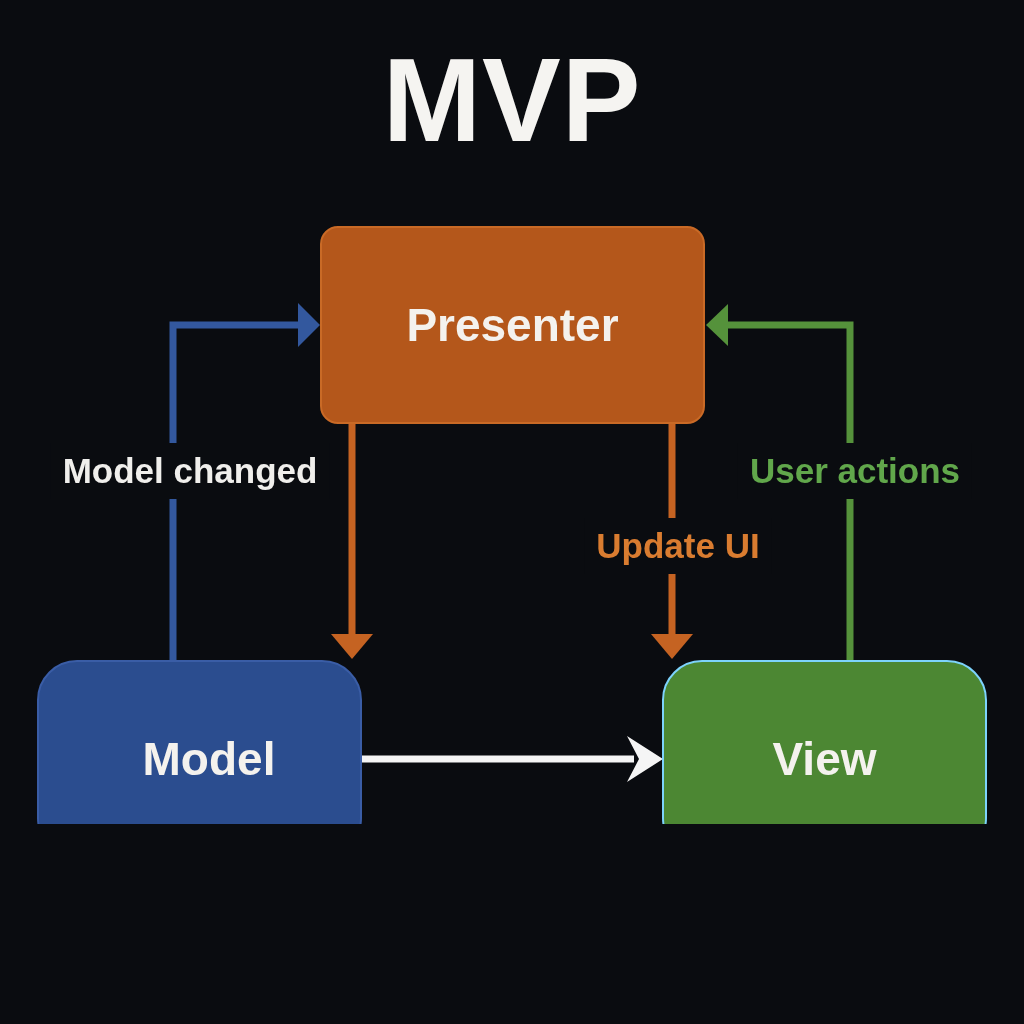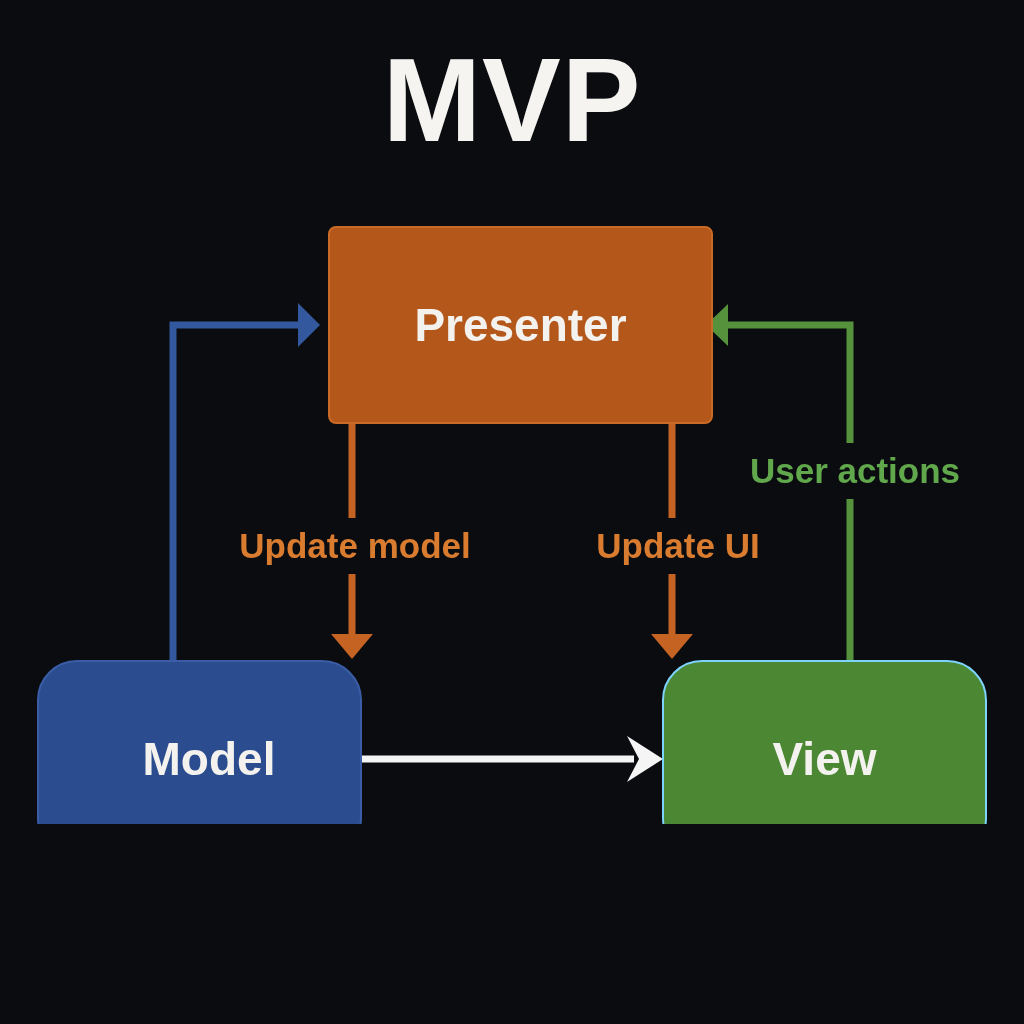--- a/index.html
+++ b/index.html
@@ -35,24 +35,23 @@
     align-items: center;
     justify-content: center;
     box-sizing: border-box;
     color: #f4f2ee;
     font-weight: 700;
     font-size: 46px;
   }
   .node-presenter {
     left: 320px; top: 226px;
     width: 385px; height: 198px;
-    border-radius: 8px;
+    border-radius: 18px;
     background: #b4571b;
     border: 2px solid #c96a26;
-    margin-left: 8px;
   }
   .node-model {
     left: 37px; top: 660px;
     width: 325px; height: 198px;
     border-radius: 40px;
     background: #2b4d8f;
     border: 2px solid #3a5da6;
     padding-left: 19px;
   }
   .node-view {
@@ -106,20 +105,20 @@
   </div>
 
   <div class="node node-model">
     <span>Model</span>
   </div>
 
   <div class="node node-view">
     <span>View</span>
   </div>
 
+  <div class="edge-label lbl-model-changed" style="color: rgb(240, 239, 236);">Model changed</div>
 
-  <div class="edge-label lbl-update-model" style="color: rgb(217, 124, 48);">Update model</div>
 
   <div class="edge-label lbl-user-actions" style="color: rgb(97, 167, 75);">User actions</div>
 
   <div class="edge-label lbl-update-ui" style="color: rgb(217, 124, 48);">Update UI</div>
 
 </div>
 
 </body></html>

